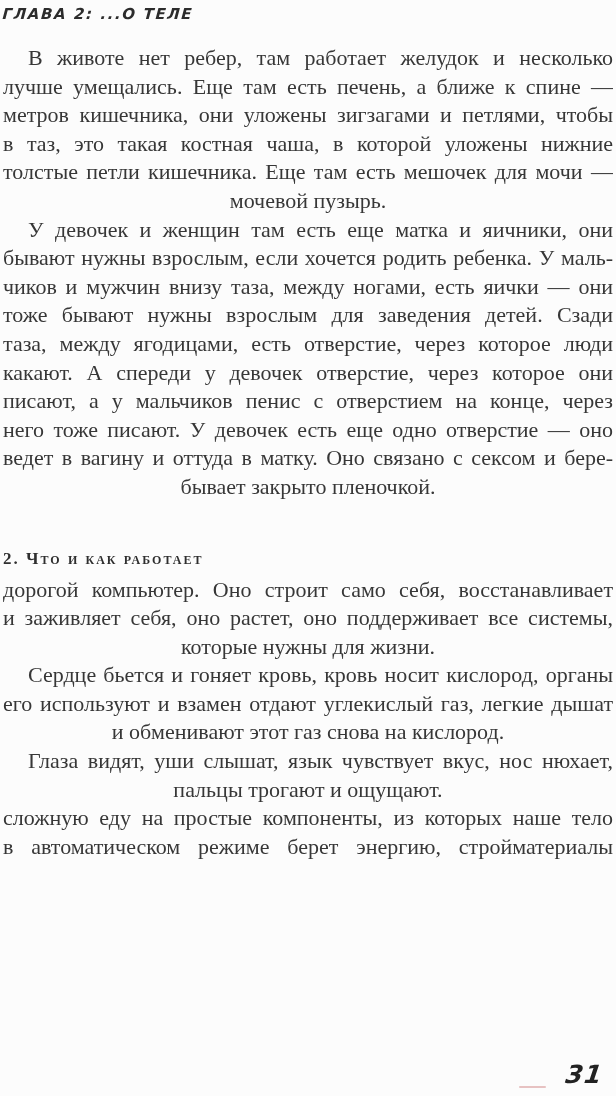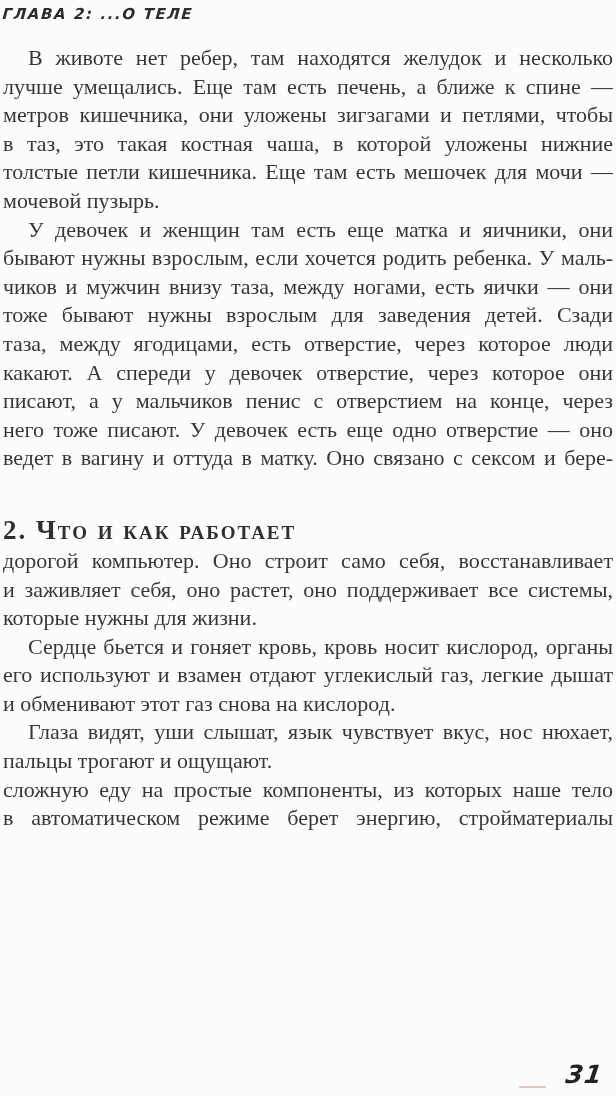--- a/index.html
+++ b/index.html
@@ -36,30 +36,30 @@
   .paragraph { margin: 0; }
   .line {
     height: 28.6px;
     line-height: 28.6px;
     text-align: justify;
     overflow: hidden;
     white-space: normal;
   }
   
   .line::after { content: ""; display: inline-block; width: 100%; height: 0; }
-  .line.last { text-align: left; }
+  .line.last { text-align: center; }
   .line.last::after { content: none; }
   .line.indent { text-indent: 25px; }
   .section-heading {
     margin-top: 40px;
     height: 34px;
     line-height: 34px;
     font-variant: small-caps;
     font-weight: 600;
-    font-size: 27px;
+    font-size: 17px;
     letter-spacing: 2px;
     color: #2f2f2f;
     white-space: nowrap;
     overflow: hidden;
   }
   .footer-divider {
     position: absolute;
     left: 519px; top: 1086px;
     width: 27px; height: 2px;
     border-radius: 1px;
@@ -78,37 +78,38 @@
 </style>
 </head>
 <body>
 
 <div class="page">
 
   <div class="chapter-header">Глава 2: ...о теле</div>
 
   <div class="content">
     <div class="paragraph">
-        <div class="line indent">В животе нет ребер, там находятся желудок и несколько</div>
+        <div class="line indent">В животе нет ребер, там работает желудок и несколько</div>
         <div class="line">лучше умещались. Еще там есть печень, а ближе к спине —</div>
         <div class="line">метров кишечника, они уложены зигзагами и петлями, чтобы</div>
         <div class="line">в таз, это такая костная чаша, в которой уложены нижние</div>
         <div class="line">толстые петли кишечника. Еще там есть мешочек для мочи —</div>
         <div class="line last">мочевой пузырь.</div>
       </div>
     <div class="paragraph">
         <div class="line indent">У девочек и женщин там есть еще матка и яичники, они</div>
         <div class="line">бывают нужны взрослым, если хочется родить ребенка. У маль-</div>
         <div class="line">чиков и мужчин внизу таза, между ногами, есть яички — они</div>
         <div class="line">тоже бывают нужны взрослым для заведения детей. Сзади</div>
         <div class="line">таза, между ягодицами, есть отверстие, через которое люди</div>
         <div class="line">какают. А спереди у девочек отверстие, через которое они</div>
         <div class="line">писают, а у мальчиков пенис с отверстием на конце, через</div>
         <div class="line">него тоже писают. У девочек есть еще одно отверстие — оно</div>
         <div class="line">ведет в вагину и оттуда в матку. Оно связано с сексом и бере-</div>
+        <div class="line last">бывает закрыто пленочкой.</div>
       </div>
 
     <div class="section-heading">2. Что и как работает</div>
 
     <div class="paragraph">
         <div class="line">дорогой компьютер. Оно строит само себя, восстанавливает</div>
         <div class="line">и заживляет себя, оно растет, оно поддерживает все системы,</div>
         <div class="line last">которые нужны для жизни.</div>
       </div>
     <div class="paragraph">

